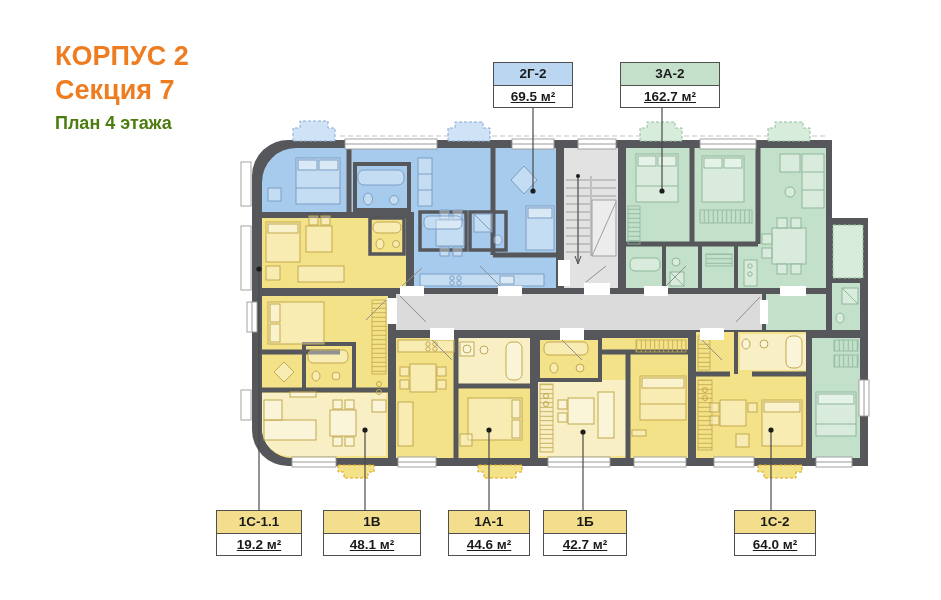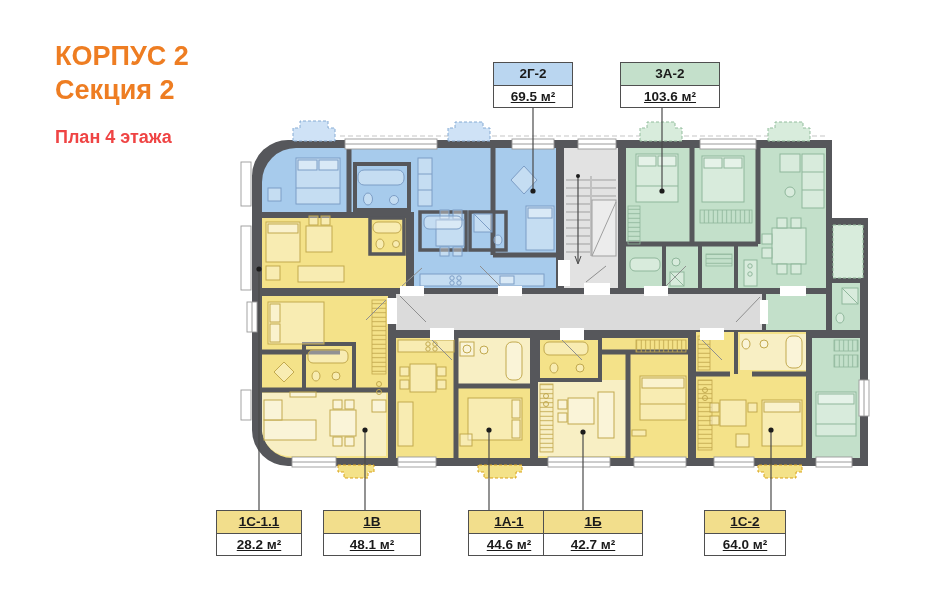--- a/index.html
+++ b/index.html
@@ -3,30 +3,30 @@
 <meta charset="utf-8">
 <style>
   html,body{margin:0;padding:0;background:#fff;}
   .stage{position:relative;width:941px;height:600px;background:#fff;overflow:hidden;
          font-family:"Liberation Sans",sans-serif;border-radius:22px;}
   .plan-svg{position:absolute;left:0;top:0;}
 
   
   .title{position:absolute;left:55px;top:40px;}
   .title .t1,.title .t2{font-size:27px;font-weight:bold;color:var(--accent,#ee7d22);line-height:1.25;}
-  .title .t3{font-size:18px;font-weight:bold;color:#ef4444;line-height:1.3;margin-top:18px;}
+  .title .t3{font-size:18px;font-weight:bold;color:#4d7c0f;line-height:1.3;margin-top:4px;}
 
   
   .apt-label{position:absolute;border:1.3px solid #4f4f4f;background:#fff;text-align:center;
              font-size:13.5px;font-weight:bold;color:#1a1a1a;box-sizing:border-box;}
   .apt-label .hdr{height:22px;line-height:22px;border-bottom:1.3px solid #4f4f4f;}
   .apt-label .val{height:21px;line-height:22px;text-decoration:underline;}
   .hdr.c-blue{background:var(--blue-label,#bad6f0);}
   .hdr.c-green{background:var(--green-label,#c4e0cb);}
-  .hdr.c-yellow{background:var(--yellow-label,#f2de8c);text-decoration:underline;}
+  .hdr.c-yellow{background:var(--yellow-label,#f2de8c);}
 
   
   .f-wall{fill:var(--wall,#56575b);}
   .f-blue{fill:var(--blue-unit,#a7cbec);}
   .f-green{fill:var(--green-unit,#c3e0ca);}
   .f-yellow{fill:var(--yellow-unit,#f4e289);}
   .f-pale{fill:var(--yellow-pale,#f8efc4);}
   .f-circ{fill:var(--circulation,#dbdbdb);}
   .f-stair{fill:var(--stair-fill,#e2e2e2);}
   .pw{stroke:var(--wall,#56575b);fill:none;}
@@ -392,46 +392,46 @@
         <circle class="dot" cx="489" cy="430" r="2.6"></circle>
       <line class="leader" x1="583" y1="432" x2="583" y2="510"></line>
         <circle class="dot" cx="583" cy="432" r="2.6"></circle>
       <line class="leader" x1="771" y1="430" x2="771" y2="510"></line>
         <circle class="dot" cx="771" cy="430" r="2.6"></circle>
     </g>
   </svg>
 
   <div class="title">
     <div class="t1">КОРПУС 2</div>
-    <div class="t2">Секция 2</div>
+    <div class="t2">Секция 7</div>
     <div class="t3">План 4 этажа</div>
   </div>
 
   <div class="apt-label" style="left:493px;top:62px;width:80px">
     <div class="hdr c-blue">2Г-2</div>
     <div class="val">69.5 м²</div>
   </div>
   <div class="apt-label" style="left:620px;top:62px;width:100px">
     <div class="hdr c-green">3А-2</div>
-    <div class="val">103.6 м²</div>
+    <div class="val">162.7 м²</div>
   </div>
   <div class="apt-label" style="left:216px;top:510px;width:86px">
     <div class="hdr c-yellow">1С-1.1</div>
-    <div class="val">28.2 м²</div>
+    <div class="val">19.2 м²</div>
   </div>
   <div class="apt-label" style="left:323px;top:510px;width:98px">
     <div class="hdr c-yellow">1В</div>
     <div class="val">48.1 м²</div>
   </div>
-  <div class="apt-label" style="left:468px;top:510px;width:82px">
+  <div class="apt-label" style="left:448px;top:510px;width:82px">
     <div class="hdr c-yellow">1А-1</div>
     <div class="val">44.6 м²</div>
   </div>
-  <div class="apt-label" style="left:543px;top:510px;width:100px">
+  <div class="apt-label" style="left:543px;top:510px;width:84px">
     <div class="hdr c-yellow">1Б</div>
     <div class="val">42.7 м²</div>
   </div>
-  <div class="apt-label" style="left:704px;top:510px;width:82px">
+  <div class="apt-label" style="left:734px;top:510px;width:82px">
     <div class="hdr c-yellow">1С-2</div>
     <div class="val">64.0 м²</div>
   </div>
 
 </div>
 
 </body></html>

